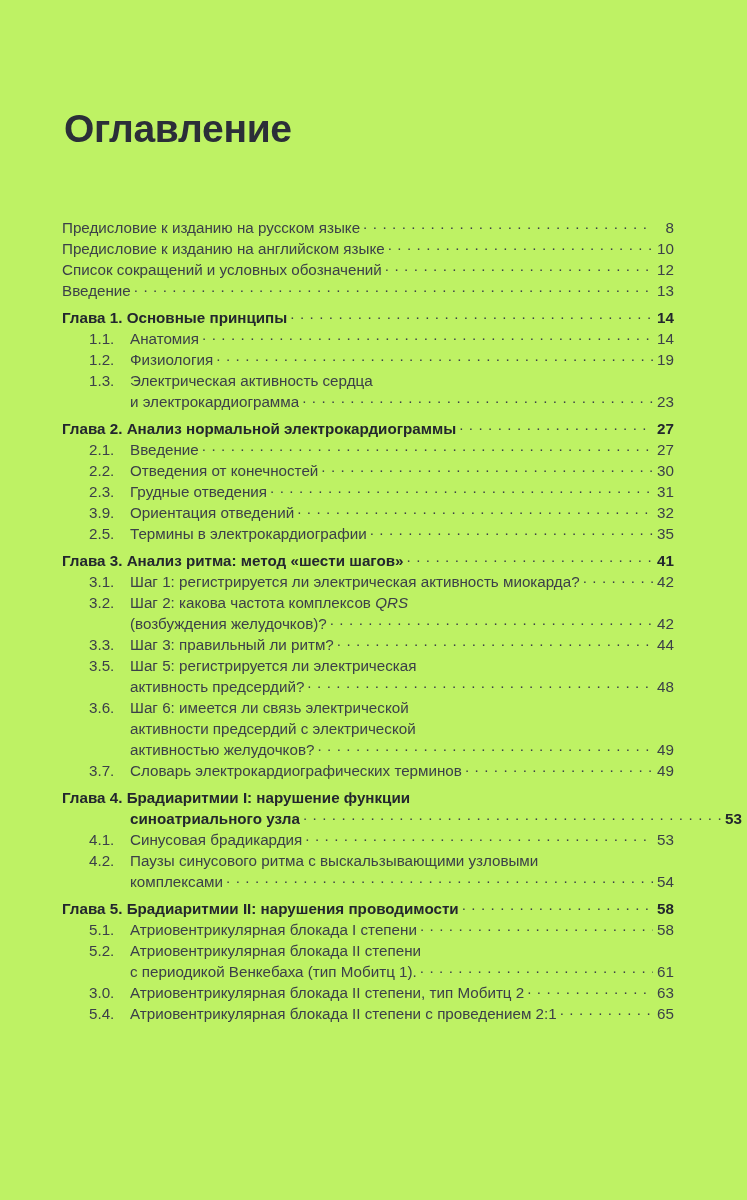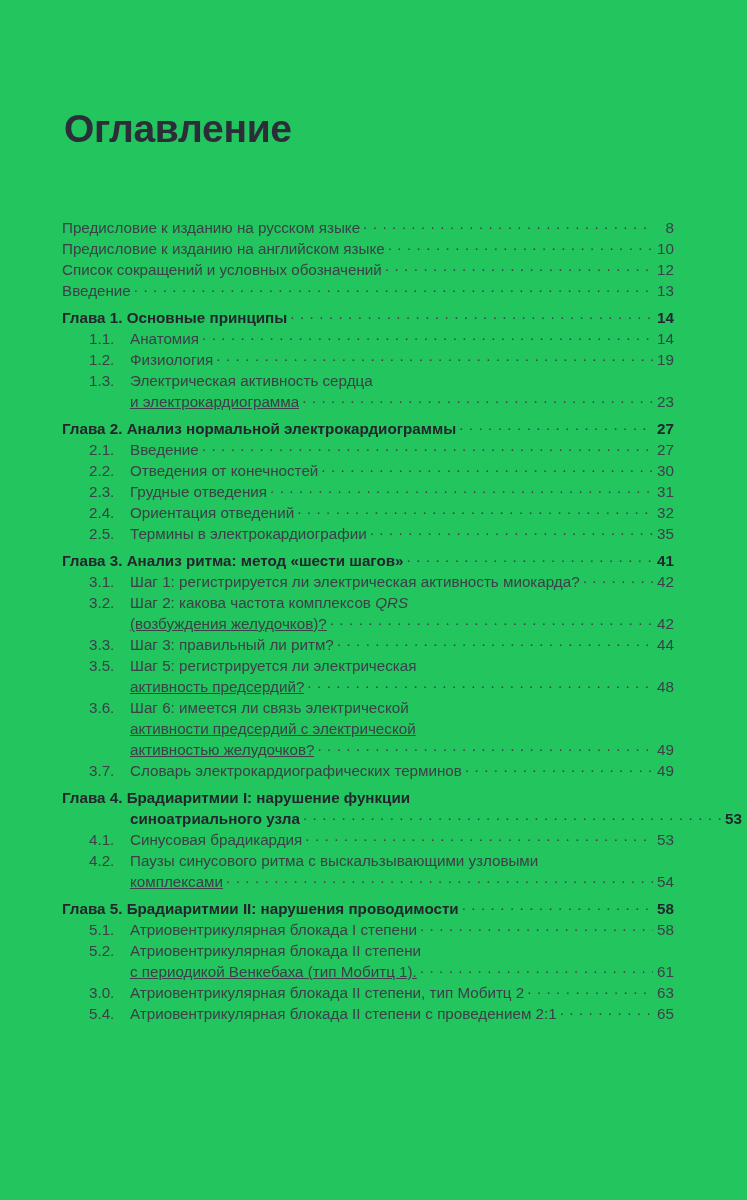--- a/index.html
+++ b/index.html
@@ -15,21 +15,21 @@
     color: #3c4049;
     -webkit-font-smoothing: antialiased;
     overflow: hidden;
   }
 
   .page {
     position: relative;
     width: 747px;
     height: 1200px;
     box-sizing: border-box;
-    background: #22c55e;
+    background: #bef264;
   }
 
   .page-title {
     position: absolute;
     left: 64px;
     top: 108px;
     font-size: 39px;
     font-weight: bold;
     letter-spacing: -0.3px;
     color: #2b2e38;
@@ -110,21 +110,21 @@
     padding-left: 68px;
   }
   .chapter-cont .leader::before { font-weight: normal; }
 
   
   .sub .num { color: #3c4049; }
   .sub .txt { color: #3c4049; }
 
   
   .sub-cont .pre { flex: 0 0 auto; width: 68px; }
-  .sub-cont .txt { padding-left: 0; text-decoration: underline; }
+  .sub-cont .txt { padding-left: 0; }
 
   em.var {
     font-style: italic;
     margin-top: 39px;
   }
 </style>
 </head>
 <body>
 
 <div class="page">
@@ -202,21 +202,21 @@
             <span class="leader"></span>
             <span class="pg">30</span>
           </div>
           <div class="row sub">
             <span class="num">2.3.</span>
             <span class="txt">Грудные отведения</span>
             <span class="leader"></span>
             <span class="pg">31</span>
           </div>
           <div class="row sub">
-            <span class="num">2.4.</span>
+            <span class="num">3.9.</span>
             <span class="txt">Ориентация отведений</span>
             <span class="leader"></span>
             <span class="pg">32</span>
           </div>
           <div class="row sub">
             <span class="num">2.5.</span>
             <span class="txt">Термины в электрокардиографии</span>
             <span class="leader"></span>
             <span class="pg">35</span>
           </div>

